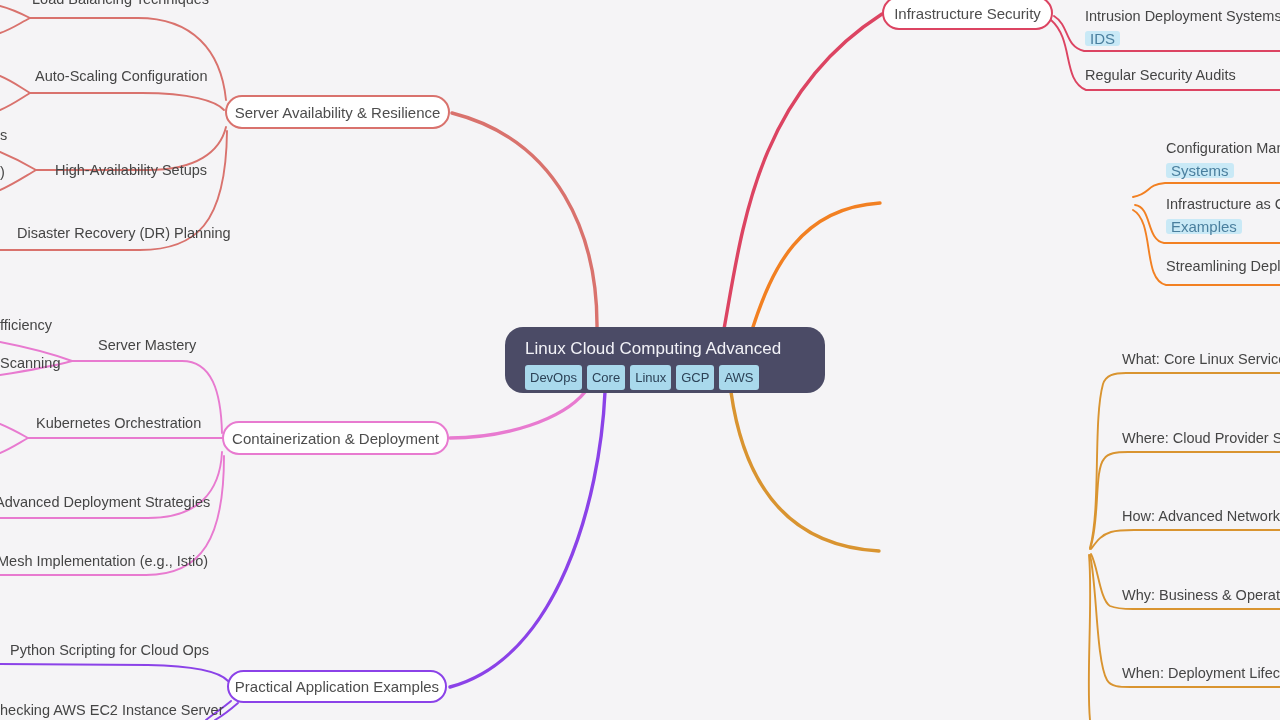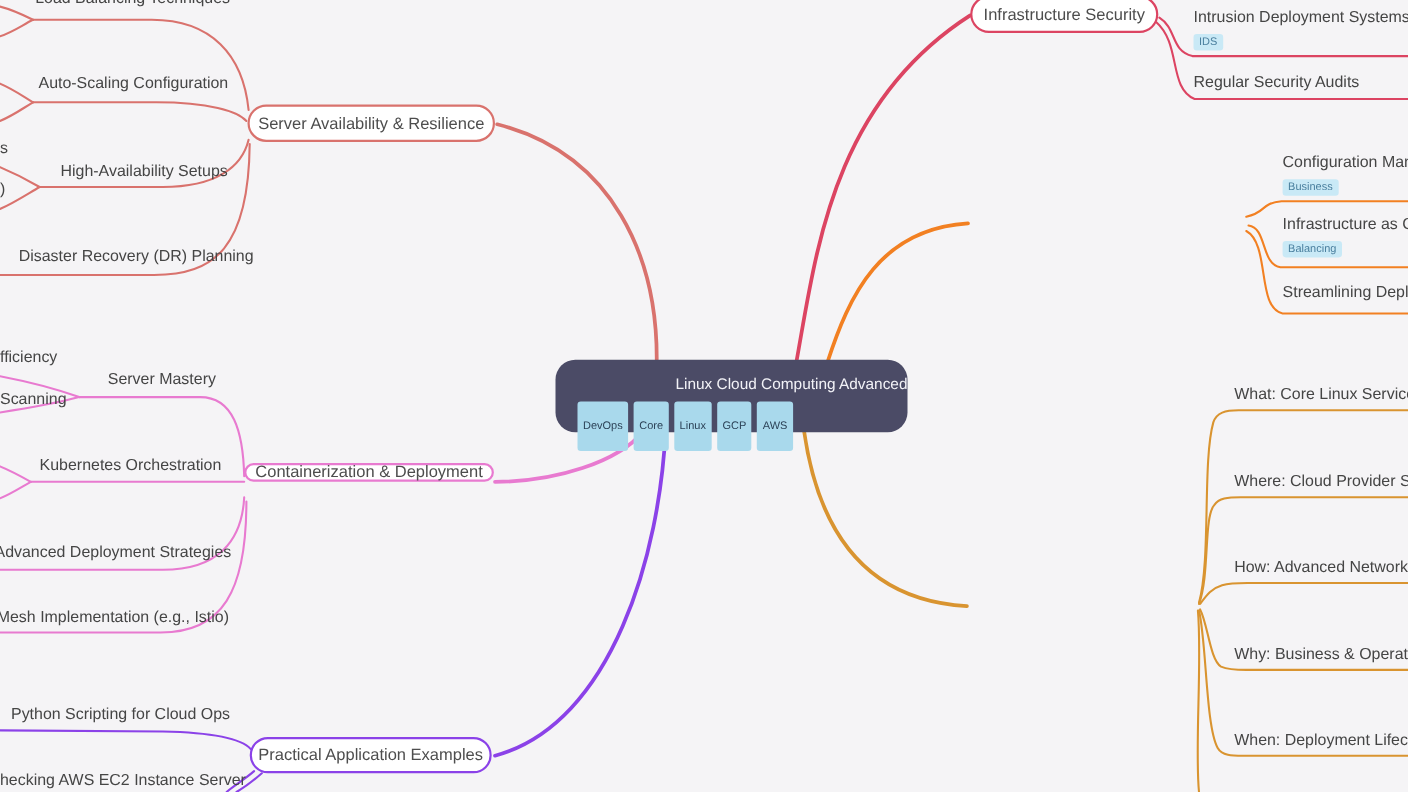--- a/index.html
+++ b/index.html
@@ -33,34 +33,34 @@
   .bd-automation{border:2.6px solid #f28022;}
   .bd-framework{border:2.4px solid #d99430;}
 
   .leaf{
     position:absolute;z-index:1;white-space:nowrap;
     font-size:14.5px;color:#454545;line-height:17px;cursor:pointer;
   }
   .badge{
     display:table;margin-top:6px;
     background:#c9e9f6;color:#4a7f9e;
-    font-size:10px;line-height:13px;padding:1px 5px;border-radius:3px;
+    font-size:15px;line-height:13px;padding:1px 5px;border-radius:3px;
   }
   .central{
     position:absolute;left:505px;top:327px;width:320px;height:66px;z-index:2;
     background:#4b4b66;border-radius:18px;box-sizing:border-box;
     padding:10px 0 0 20px;cursor:pointer;
   }
   .central .ctitle{
-    color:#f2f2f7;font-size:14px;line-height:24px;white-space:nowrap;text-align:right;
+    color:#f2f2f7;font-size:17px;line-height:24px;white-space:nowrap;
   }
   .central .ctags{margin-top:4px;display:flex;gap:5px;}
   .ctag{
     background:#a9d9ec;color:#2c4257;
-    font-size:10px;line-height:13px;padding:16px 5px;border-radius:3px;white-space:nowrap;
+    font-size:13px;line-height:13px;padding:6px 5px;border-radius:3px;white-space:nowrap;
   }
 </style>
 </head>
 <body>
 
 <div id="canvas">
 
   <svg class="links" width="1280" height="720" viewBox="0 0 1280 720">
 
     <g>
@@ -125,27 +125,27 @@
     <div class="ctags">
       <span class="ctag">DevOps</span>
       <span class="ctag">Core</span>
       <span class="ctag">Linux</span>
       <span class="ctag">GCP</span>
       <span class="ctag">AWS</span>
     </div>
   </div>
 
   <div class="node bd-server" style="left:225px;top:95px;width:225px;height:34px;">Server Availability &amp; Resilience</div>
-  <div class="node bd-container" style="left:222px;top:421px;width:227px;height:17px;">Containerization &amp; Deployment</div>
+  <div class="node bd-container" style="left:222px;top:421px;width:227px;height:34px;">Containerization &amp; Deployment</div>
   <div class="node bd-practical" style="left:227px;top:670px;width:220px;height:33px;">Practical Application Examples</div>
   <div class="node bd-security" style="left:882px;top:-4px;width:171px;height:34px;">Infrastructure Security</div>
 
   <div class="leaf" style="left:32px;top:-9px;">Load Balancing Techniques</div>
   <div class="leaf" style="left:35px;top:68px;">Auto-Scaling Configuration</div>
-  <div class="leaf" style="left:55px;top:148px;">High-Availability Setups</div>
+  <div class="leaf" style="left:55px;top:162px;">High-Availability Setups</div>
   <div class="leaf" style="left:17px;top:225px;">Disaster Recovery (DR) Planning</div>
   <div class="leaf" style="left:0px;top:127px;">s</div>
   <div class="leaf" style="left:0px;top:164px;">)</div>
 
   <div class="leaf" style="left:98px;top:337px;">Server Mastery</div>
   <div class="leaf" style="left:36px;top:415px;">Kubernetes Orchestration</div>
   <div class="leaf" style="left:-5px;top:494px;">Advanced Deployment Strategies</div>
   <div class="leaf" style="left:-3px;top:553px;">Mesh Implementation (e.g., Istio)</div>
   <div class="leaf" style="left:0px;top:317px;">fficiency</div>
   <div class="leaf" style="left:0px;top:355px;">Scanning</div>
@@ -154,25 +154,25 @@
   <div class="leaf" style="left:0px;top:702px;">hecking AWS EC2 Instance Server</div>
 
   <div class="leaf" style="left:1085px;top:8px;">
     <span>Intrusion Deployment Systems</span>
     <span class="badge">IDS</span>
   </div>
   <div class="leaf" style="left:1085px;top:67px;">Regular Security Audits</div>
 
   <div class="leaf" style="left:1166px;top:140px;">
     <span>Configuration Mana</span>
-    <span class="badge">Business</span>
+    <span class="badge">Systems</span>
   </div>
   <div class="leaf" style="left:1166px;top:196px;">
     <span>Infrastructure as Co</span>
-    <span class="badge">Balancing</span>
+    <span class="badge">Examples</span>
   </div>
   <div class="leaf" style="left:1166px;top:258px;">Streamlining Deplo</div>
 
   <div class="leaf" style="left:1122px;top:351px;">What: Core Linux Services i</div>
   <div class="leaf" style="left:1122px;top:430px;">Where: Cloud Provider Spe</div>
   <div class="leaf" style="left:1122px;top:508px;">How: Advanced Networkin</div>
   <div class="leaf" style="left:1122px;top:587px;">Why: Business &amp; Operation</div>
   <div class="leaf" style="left:1122px;top:665px;">When: Deployment Lifecyc</div>
 
 </div>

